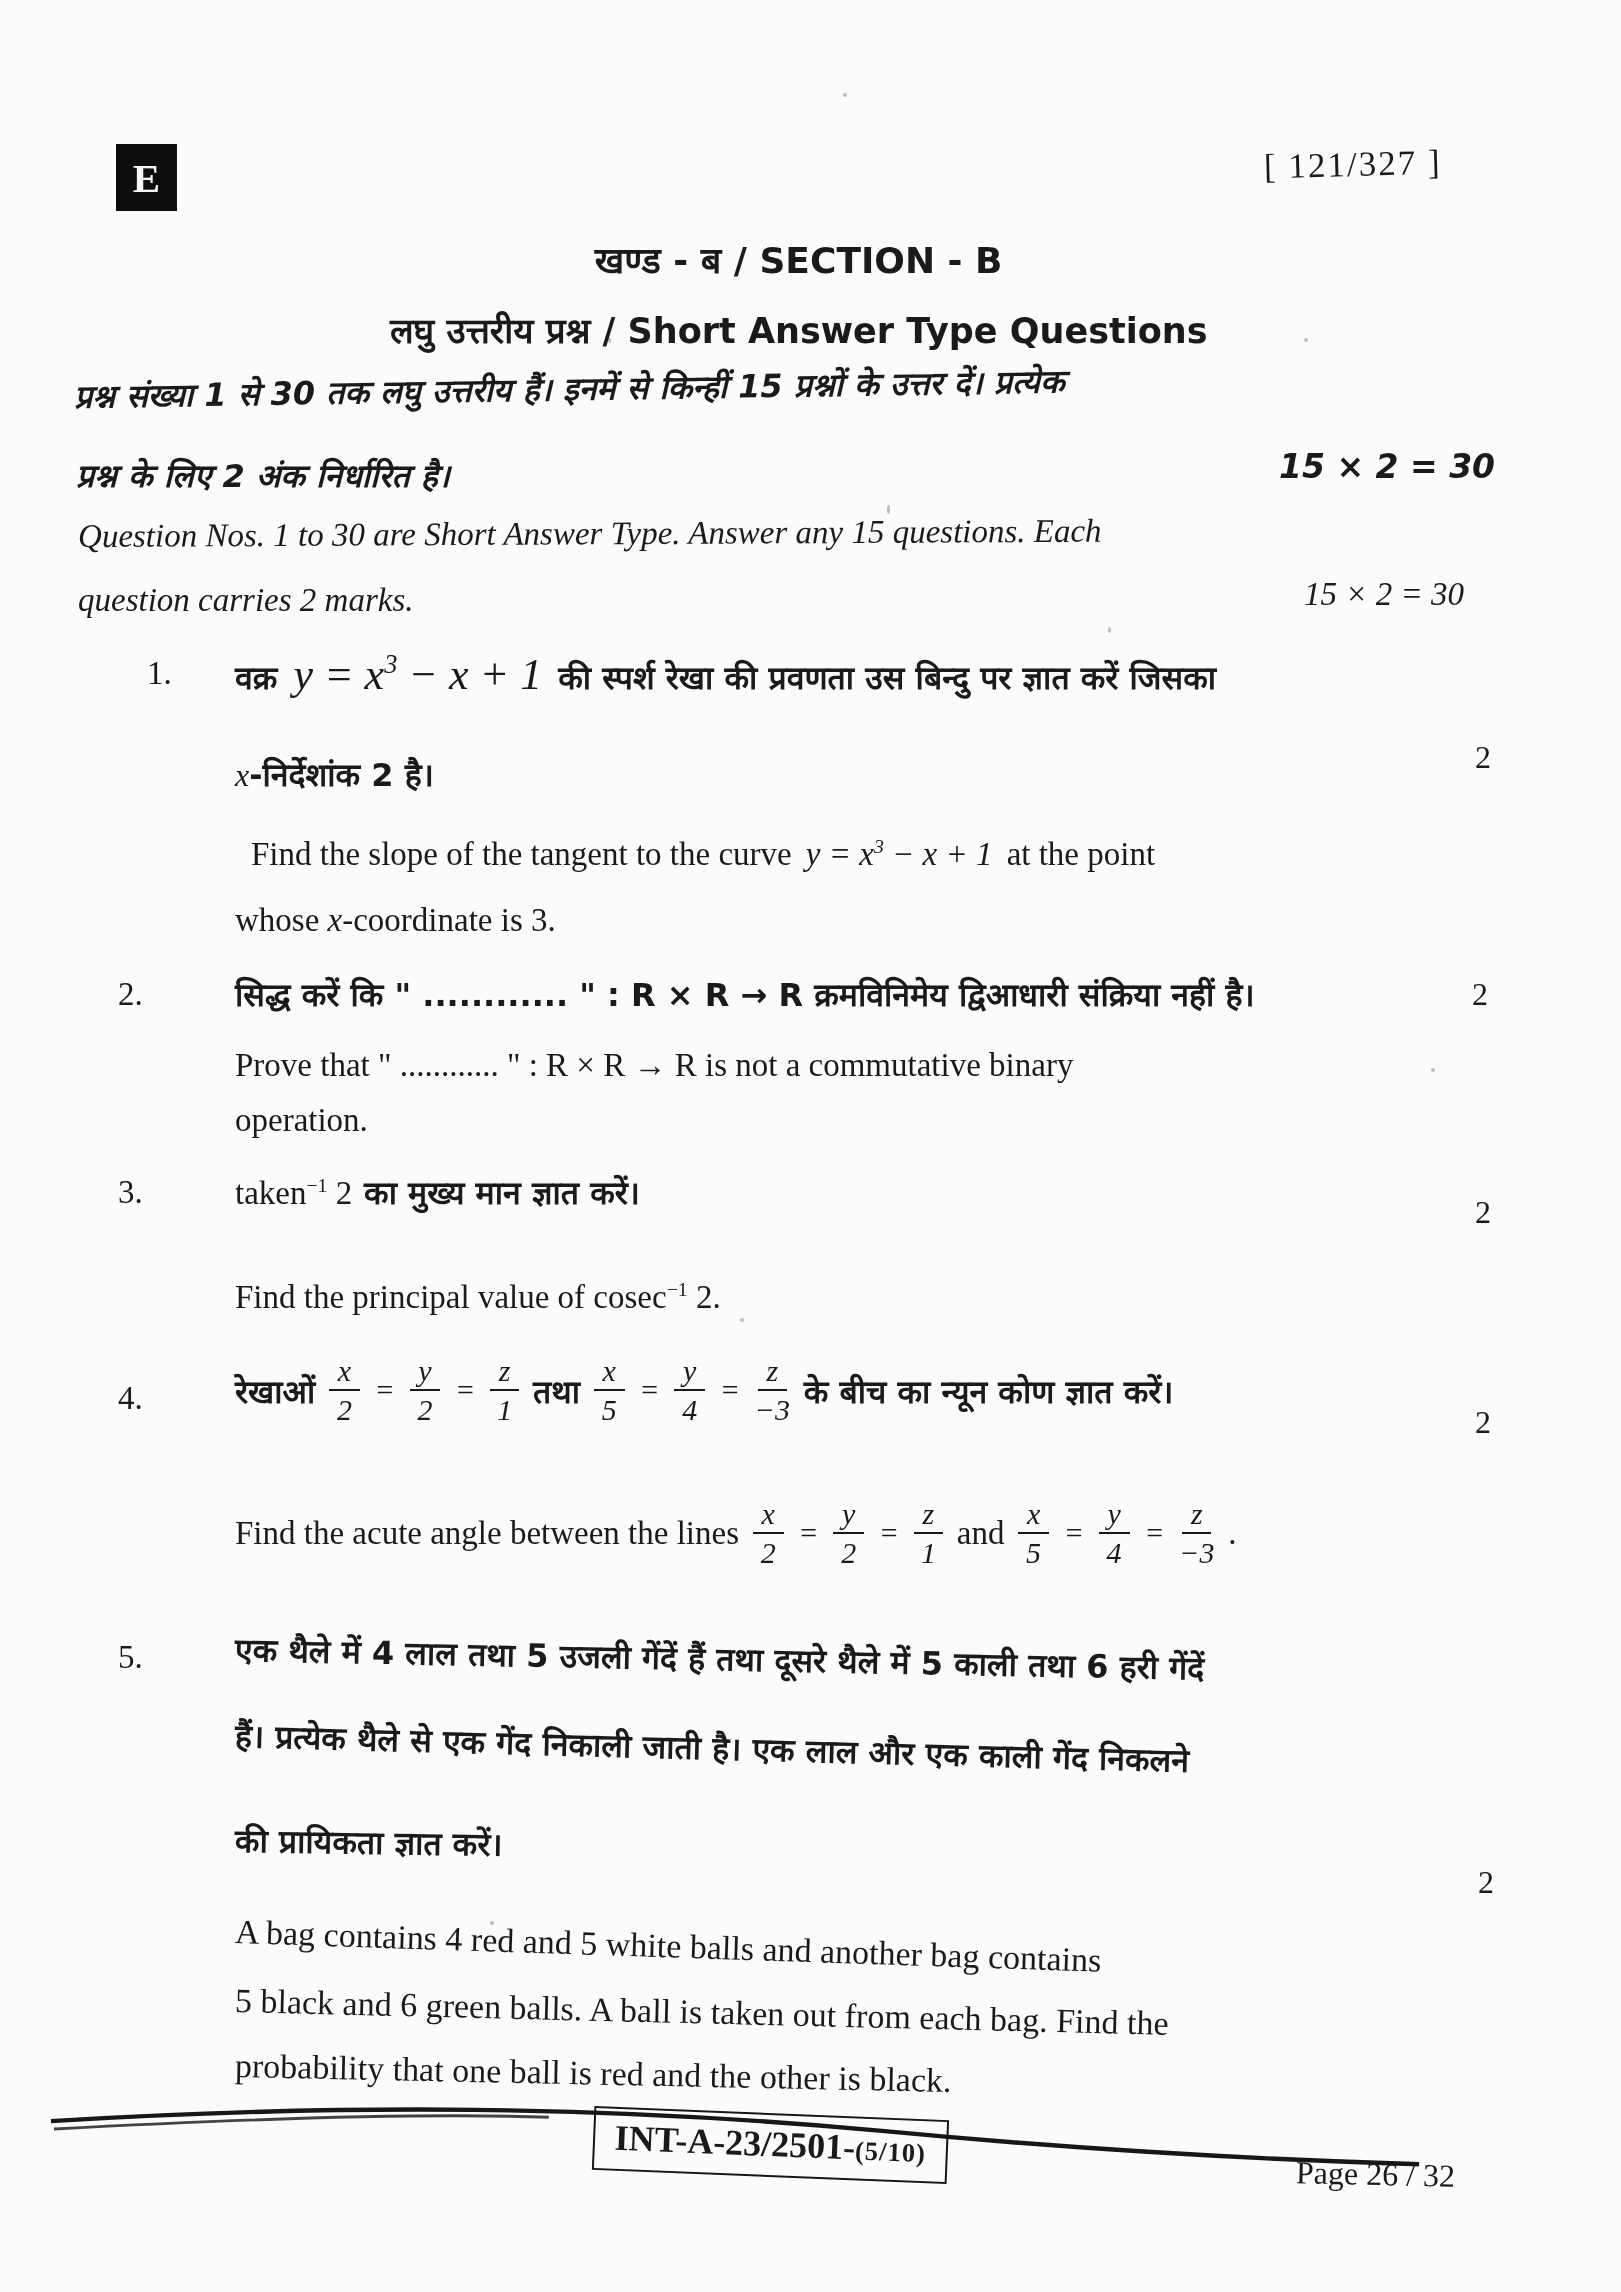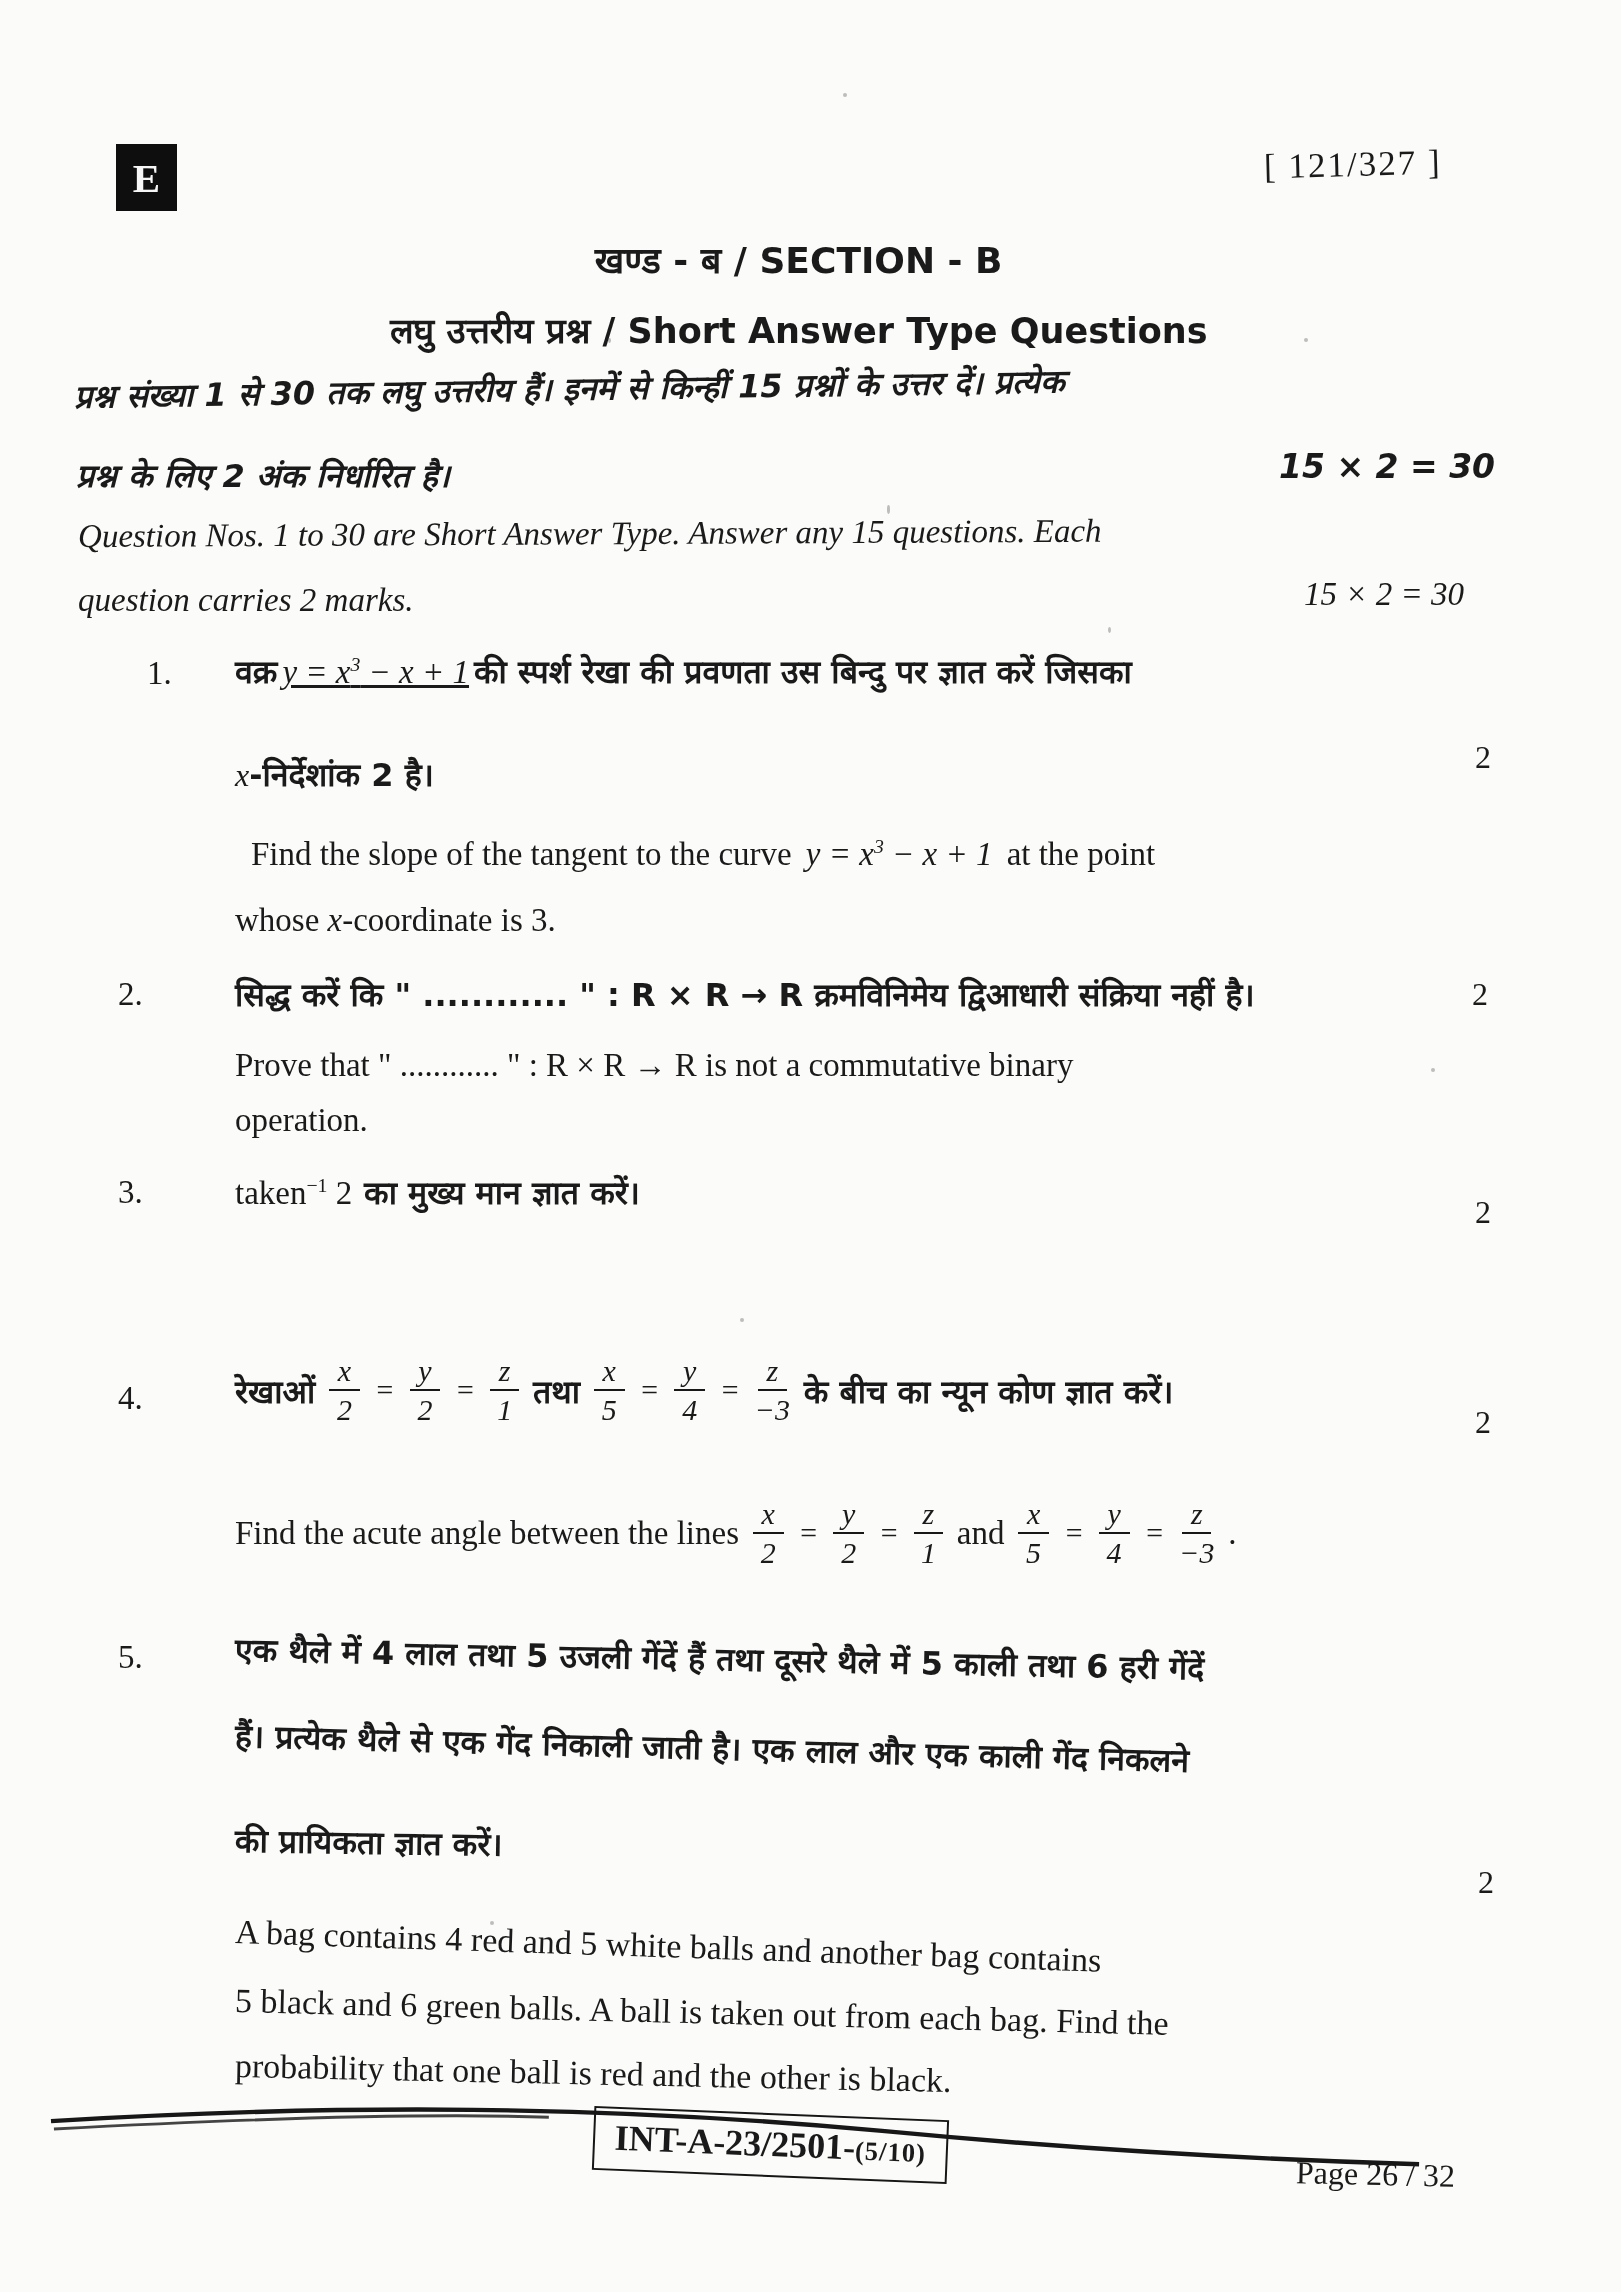--- a/index.html
+++ b/index.html
@@ -55,21 +55,21 @@
   <div class="abs h-instr" style="left:76px;top:453px;">प्रश्न के लिए 2 अंक निर्धारित है।</div>
   <div class="abs h-instr" style="left:1279px;top:447px;font-size:33px;">15 × 2 = 30</div>
 
   <div class="abs serif serif-i rot" style="left:78px;top:518px;transform:rotate(-0.3deg);">Question Nos. 1 to 30 are Short Answer Type. Answer any 15 questions. Each</div>
   <div class="abs serif serif-i" style="left:78px;top:582px;">question carries 2 marks.</div>
   <div class="abs serif serif-i" style="left:1304px;top:576px;">15 × 2 = 30</div>
 
   <div class="abs qnum" style="left:147px;top:655px;">1.</div>
   <div class="abs" style="left:235px;top:649px;">
     <span class="h-bold">वक्र</span>
-    <span class="math" style="font-size:33px;margin:0 1px;text-decoration:underline;"><span>y = x</span><span class="sup">3</span><span> − x + 1</span></span>
+    <span class="math" style="font-size:44px;margin:0 12px;"><span>y = x</span><span class="sup">3</span><span> − x + 1</span></span>
     <span class="h-bold">की स्पर्श रेखा की प्रवणता उस बिन्दु पर ज्ञात करें जिसका</span>
   </div>
   <div class="abs" style="left:235px;top:752px;">
     <span class="math" style="font-size:32px;">x</span><span class="h-bold">-निर्देशांक 2 है।</span>
   </div>
   <div class="abs marks" style="left:1475px;top:739px;">2</div>
   <div class="abs serif" style="left:251px;top:835px;">
     <span>Find the slope of the tangent to the curve</span>
     <span class="math" style="margin:0 5.9px;"><span>y = x</span><span class="sup">3</span><span> − x + 1</span></span>
     <span>at the point</span>
@@ -83,20 +83,23 @@
   <div class="abs marks" style="left:1472px;top:976px;">2</div>
   <div class="abs serif" style="left:235px;top:1047px;">Prove that " ............ " : R × R → R is not a commutative binary</div>
   <div class="abs serif" style="left:235px;top:1102px;">operation.</div>
 
   <div class="abs qnum" style="left:118px;top:1174px;">3.</div>
   <div class="abs" style="left:235px;top:1170px;">
     <span class="serif"><span>taken</span><span class="sup">−1</span> <span>2</span></span>
     <span class="h-bold" style="margin-left:7.8px;">का मुख्य मान ज्ञात करें।</span>
   </div>
   <div class="abs marks" style="left:1475px;top:1194px;">2</div>
+  <div class="abs serif" style="left:235px;top:1278px;">
+    <span>Find the principal value of cosec</span><span class="sup">−1</span> <span>2.</span>
+  </div>
 
   <div class="abs qnum" style="left:118px;top:1380px;">4.</div>
   <div class="abs qrow" style="left:235px;top:1355px;">
     <span class="h-bold">रेखाओं</span>
     <span class="frac">
         <span class="fnum">x</span>
         <span class="fden">2</span>
       </span>
     <span class="math eqsign">=</span>
     <span class="frac">

